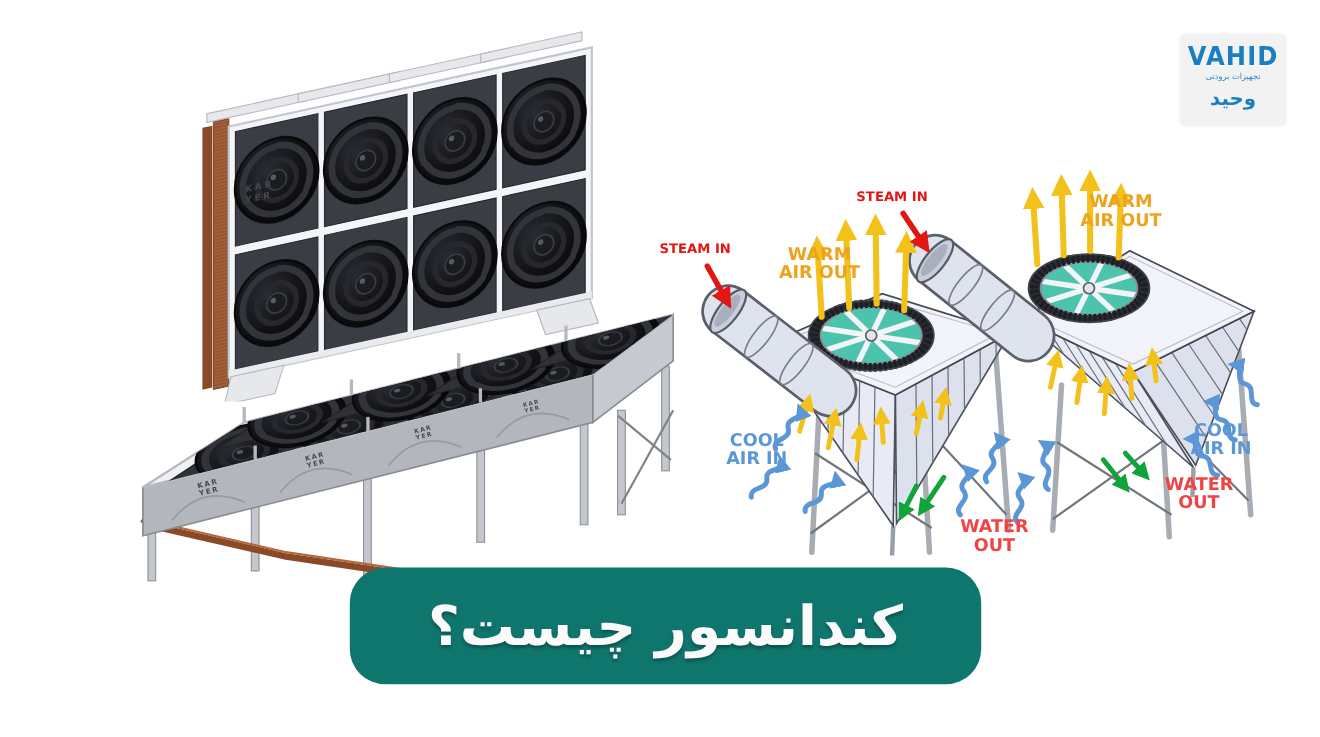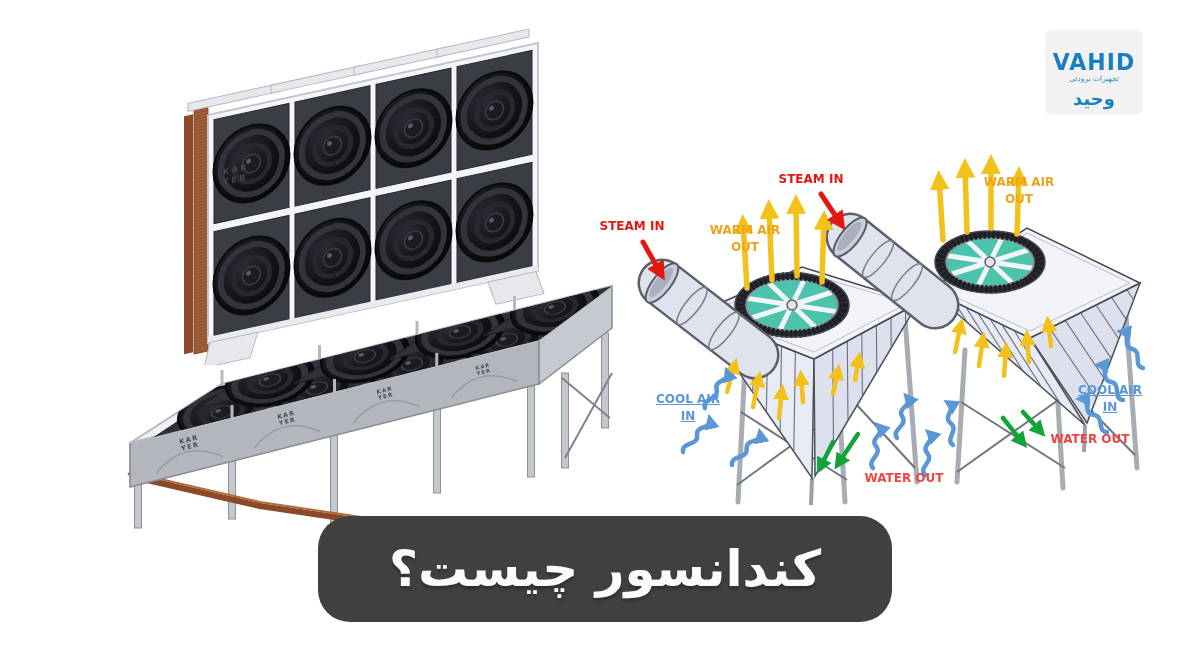--- a/index.html
+++ b/index.html
@@ -1,35 +1,35 @@
 <!DOCTYPE html>
 <html><head>
 <meta charset="utf-8">
 <style>
   html,body{margin:0;padding:0;background:#fff;}
   #canvas{position:relative;width:1200px;height:670px;background:#ffffff;overflow:hidden;
           font-family:"DejaVu Sans",sans-serif;}
   #canvas svg{position:absolute;}
-  .dlabel{position:absolute;font-weight:bold;font-size:12px;line-height:17px;
+  .dlabel{position:absolute;font-weight:bold;font-size:16px;line-height:17px;
           text-align:center;font-family:"DejaVu Sans",sans-serif;}
   .lab-red{color:#e21712;font-size:12px;}
   .lab-orange{color:#edа31c;}
   .lab-orange{color:#eda31c;}
-  .lab-blue{color:#5b97d6;text-decoration:underline;}
+  .lab-blue{color:#5b97d6;}
   .lab-green{color:#ef4444;}
   
-  .logo{position:absolute;left:1046px;top:31px;width:96px;height:83px;background:#f2f2f2;
+  .logo{position:absolute;left:1073px;top:31px;width:96px;height:83px;background:#f2f2f2;
         border-radius:5px;display:flex;flex-direction:column;align-items:center;
-        justify-content:flex-end;box-shadow:0 0 3px rgba(0,0,0,.08);}
+        justify-content:center;box-shadow:0 0 3px rgba(0,0,0,.08);}
   .logo .brand{font-size:22px;font-weight:800;color:#1a7fc0;letter-spacing:1px;
         transform:scaleY(1.08);line-height:24px;text-shadow:0 1px 0 rgba(255,255,255,.6);}
   .logo .tagline{font-size:7.5px;color:#2d8cc4;font-weight:normal;line-height:10px;direction:rtl;}
   .logo .name{font-size:18px;font-weight:800;color:#1a7fc0;line-height:30px;direction:rtl;}
   
-  .banner{position:absolute;left:318px;top:516px;width:574px;height:106px;background:#404040;
+  .banner{position:absolute;left:318px;top:516px;width:574px;height:106px;background:#0f766e;
           border-radius:32px;display:flex;align-items:center;justify-content:center;}
   .banner .txt{direction:rtl;color:#fbfbfb;font-weight:bold;font-size:50px;
           text-shadow:0 3px 3px rgba(0,0,0,.28);}
   .brandtxt{font-family:"DejaVu Sans",sans-serif;font-weight:bold;fill:#45484e;}
 </style>
 </head>
 <body>
 
 <div id="canvas">
 

